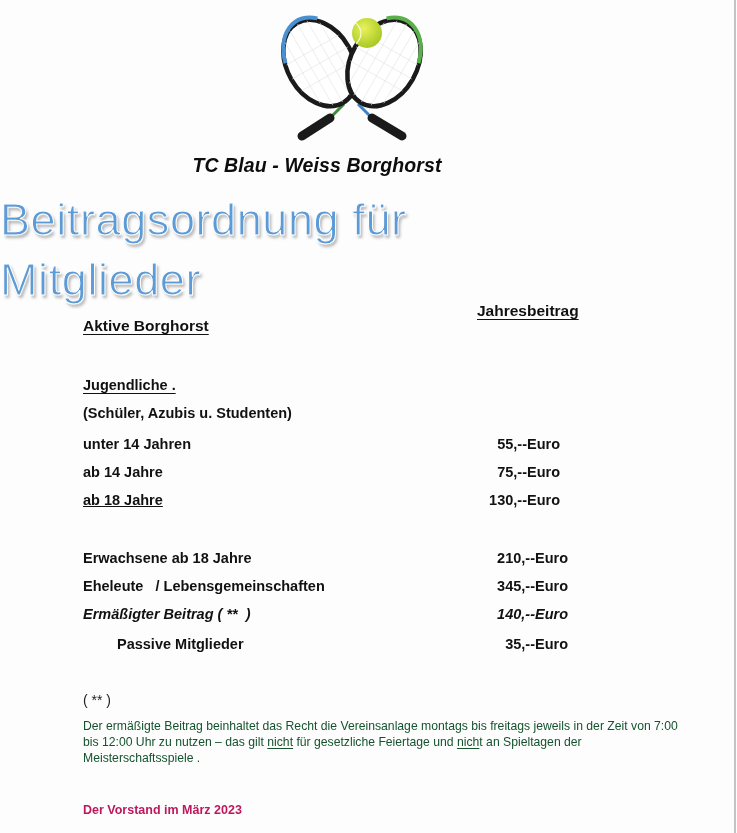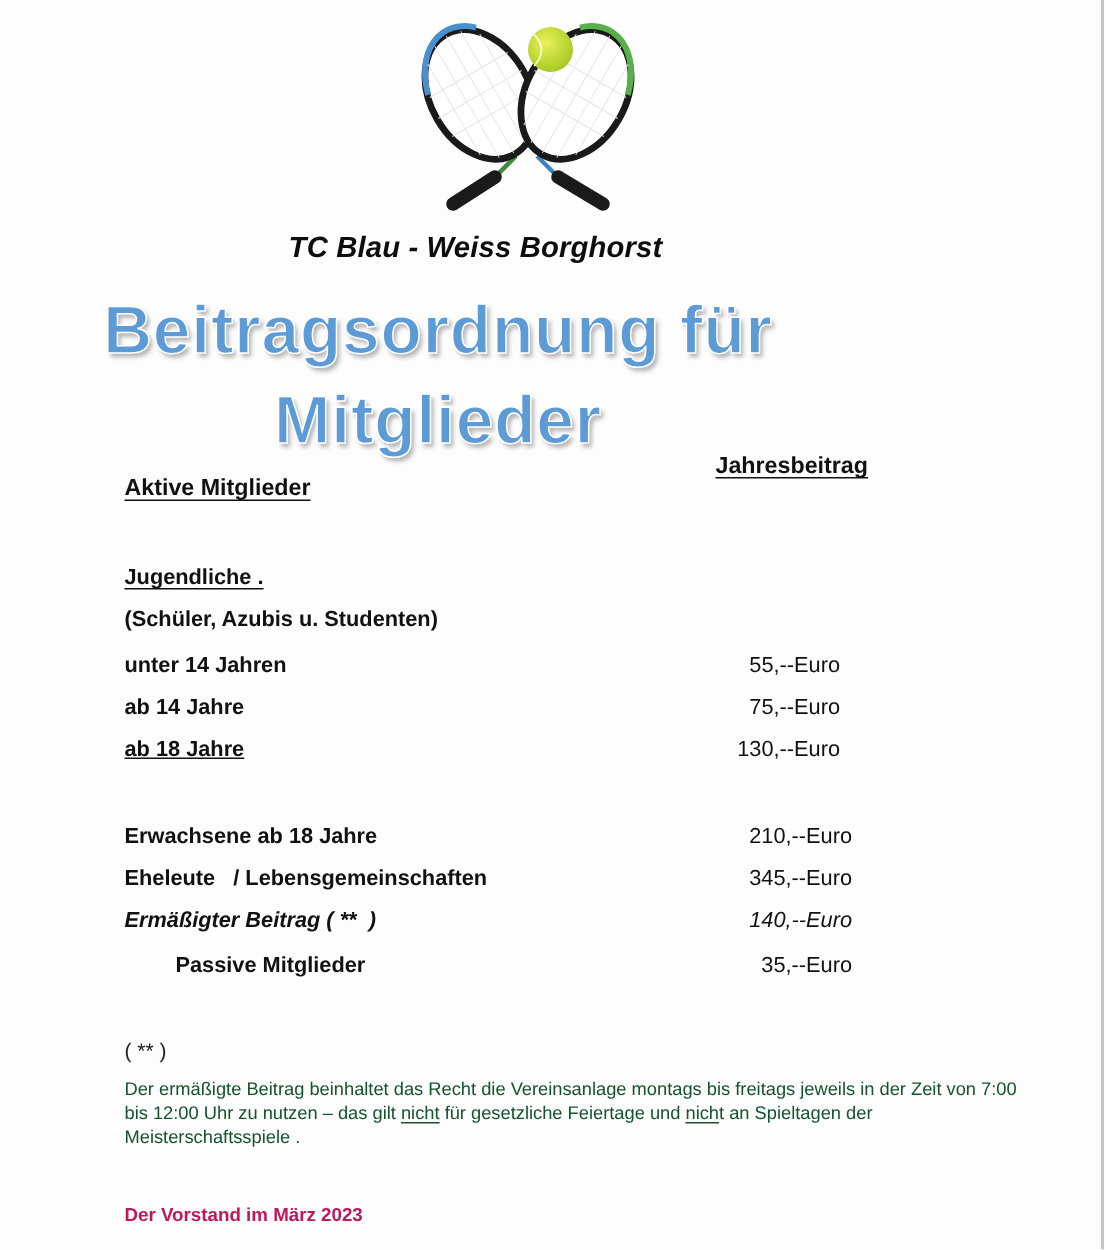--- a/index.html
+++ b/index.html
@@ -13,34 +13,34 @@
     position: absolute; top: 0; right: 1px; width: 2px; height: 833px;
     background: #c4c4c4;
   }
   .logo { position: absolute; left: 280px; top: 8px; width: 145px; height: 136px; }
   .club-name {
     position: absolute; top: 154px; left: 0; width: 634px; text-align: center;
     font-weight: bold; font-style: italic; font-size: 19.5px; letter-spacing: 0.1px;
     color: #0d0d0d;
   }
   .doc-title {
-    position: absolute; left: 0; width: 584px; text-align: center;
-    font-weight: bold; font-size: 45px; line-height: 52px;
+    position: absolute; left: 0; width: 584px; 
+    font-weight: normal; font-size: 45px; line-height: 52px;
     color: #5d9bd6;
     -webkit-text-stroke: 1px #ffffff;
     text-shadow: 2px 3px 3px rgba(90, 90, 90, 0.45), 0 0 1px #fff;
     letter-spacing: 0.6px;
   }
   .title-line1 { top: 194px; }
   .title-line2 { top: 254px; left: 0; }
   .row {
     position: absolute; left: 83px; font-weight: bold; font-size: 14.5px; color: #111;
   }
   .price {
-    position: absolute; font-weight: normal; font-size: 14.5px; text-align: right; width: 120px;
+    position: absolute; font-weight: bold; font-size: 14.5px; text-align: right; width: 120px;
   }
   .hdr { text-decoration: underline; font-size: 15.5px; text-underline-offset: 3px; }
   .ul { text-decoration: underline; text-underline-offset: 3px; }
   .it { font-style: italic; }
   .footmark { position: absolute; left: 83px; top: 692px; font-size: 14px; color: #222; }
   .footnote {
     position: absolute; left: 83px; top: 718px; width: 600px;
     font-size: 12.2px; line-height: 16px; color: #14532d;
   }
   .footnote u { text-underline-offset: 2px; }
@@ -102,21 +102,21 @@
   </defs>
   <circle cx="87" cy="25" r="15" fill="url(#ballg)"></circle>
   <path d="M 76 15 Q 86 25 76 36" fill="none" stroke="#f5f9d0" stroke-width="1.2"></path>
 </svg>
 
 <div class="club-name">TC Blau - Weiss Borghorst</div>
 
 <div class="doc-title title-line1">Beitragsordnung für</div>
 <div class="doc-title title-line2">Mitglieder</div>
 
-<div class="row hdr" style="top:317px;">Aktive Mitglieder</div>
+<div class="row hdr" style="top:317px;">Aktive Borghorst</div>
 <div class="row hdr" style="left:477px; top:302px;">Jahresbeitrag</div>
 
 <div class="row ul" style="top:377px;">Jugendliche .</div>
 <div class="row" style="top:405px;">(Schüler, Azubis u. Studenten)</div>
 
 <div class="row" style="top:436px;">unter 14 Jahren</div>
 <div class="price" style="left:440px; top:436px;">55,--Euro</div>
 
 <div class="row" style="top:464px;">ab 14 Jahre</div>
 <div class="price" style="left:440px; top:464px;">75,--Euro</div>

